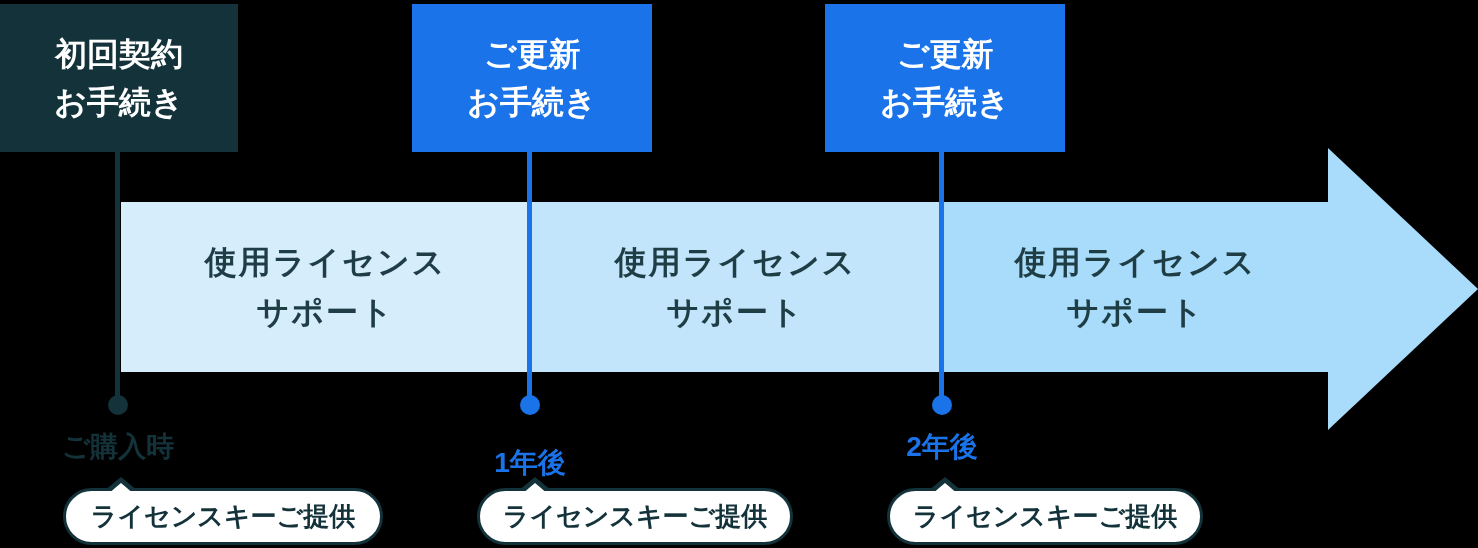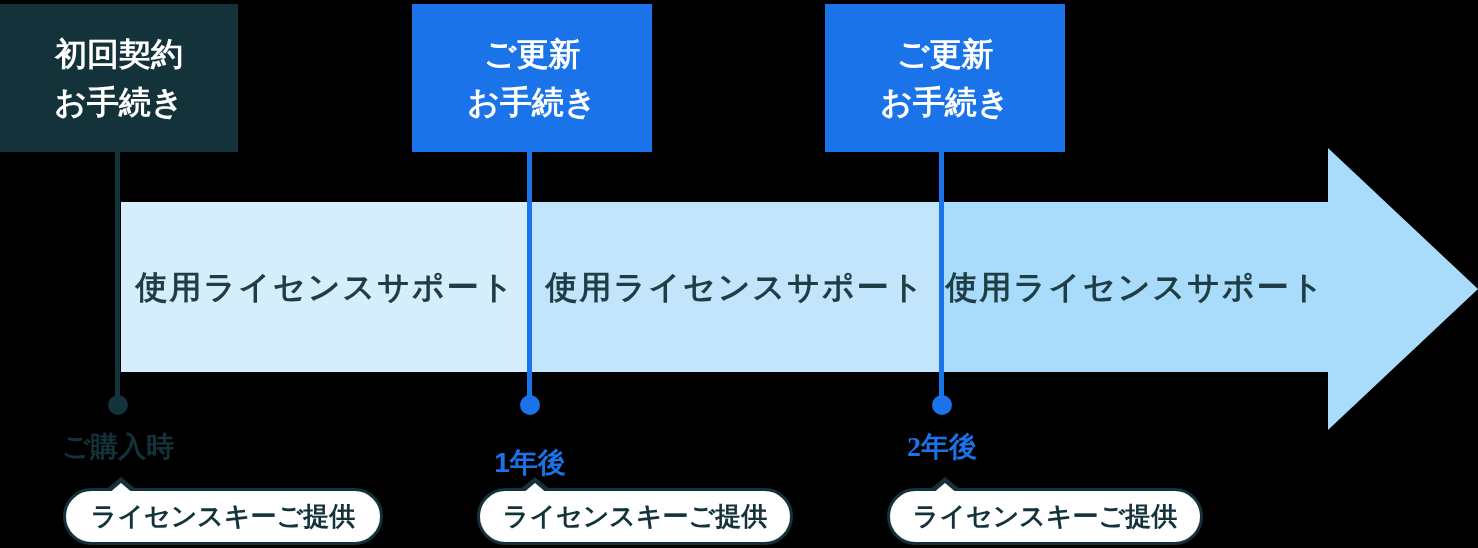--- a/index.html
+++ b/index.html
@@ -14,21 +14,21 @@
     color:#fff; font-weight:bold; font-size:32px; line-height:48px; text-align:center;
     z-index:4;
   }
   .box--0 { left:0;     width:238px; background:var(--dark); }
   .box--1 { left:412px; width:240px; background:var(--blue); }
   .box--2 { left:825px; width:240px; background:var(--blue); }
 
   
   .seg {
     position:absolute; top:202px; height:170px;
-    display:flex; flex-direction:row; justify-content:center; align-items:center;
+    display:flex; flex-direction:column; justify-content:center; align-items:center;
     font-weight:bold; font-size:32px; line-height:50px; letter-spacing:2px;
     color:var(--band_text); text-align:center; z-index:1;
   }
   .seg--0 { left:121px; width:409px; background:var(--seg1); }
   .seg--1 { left:530px; width:411px; background:var(--seg2); }
   .seg--2 { left:941px; width:389px; background:var(--seg3); }
   .arrow-head {
     position:absolute; left:1328px; top:148px; width:0; height:0; z-index:1;
     border-top:141px solid transparent; border-bottom:141px solid transparent;
     border-left:150px solid var(--seg3);
@@ -44,21 +44,21 @@
   .dot--1 { left:520px; background:var(--blue); }
   .dot--2 { left:932px; background:var(--blue); }
 
   
   .time-label {
     position:absolute; top:428px; width:240px; margin-left:-120px;
     font-size:28px; font-weight:bold; text-align:center; z-index:3;
   }
   .tl--0 { left:118px; color:var(--dark); }
   .tl--1 { left:530px; color:var(--blue);margin-top:16px; }
-  .tl--2 { left:942px; color:var(--blue);font-family:Liberation Serif, serif; }
+  .tl--2 { left:942px; color:var(--blue); }
 
   
   .bubble {
     position:absolute; top:488px; height:57px; box-sizing:border-box;
     background:var(--bubble_bg); border:3px solid var(--dark); border-radius:30px;
     display:flex; align-items:center; justify-content:center;
     font-size:26px; font-weight:bold; color:var(--dark); z-index:3;
   }
   .bubble::before {
     content:""; position:absolute; top:-14px; left:38px; width:0; height:0;

